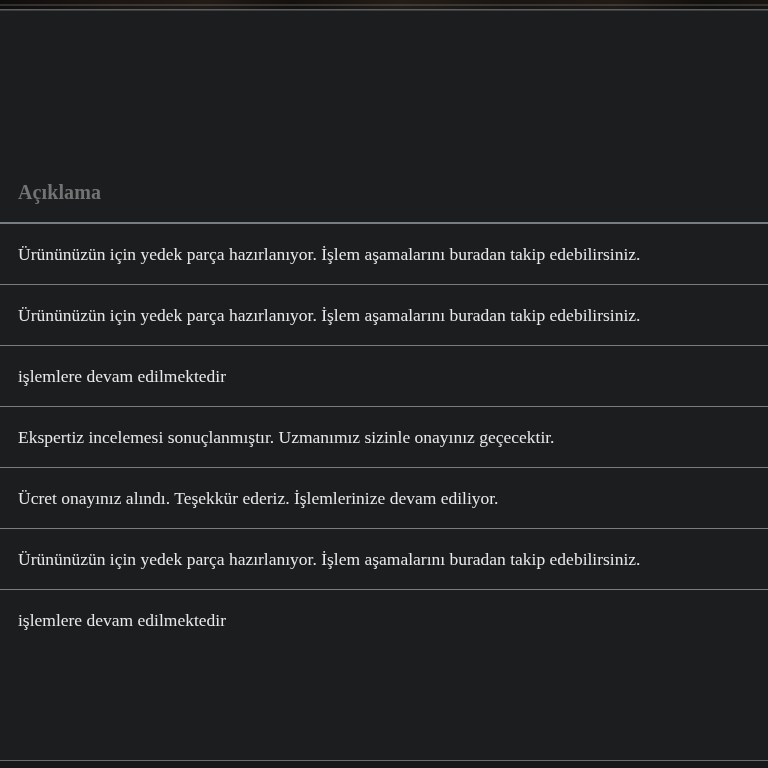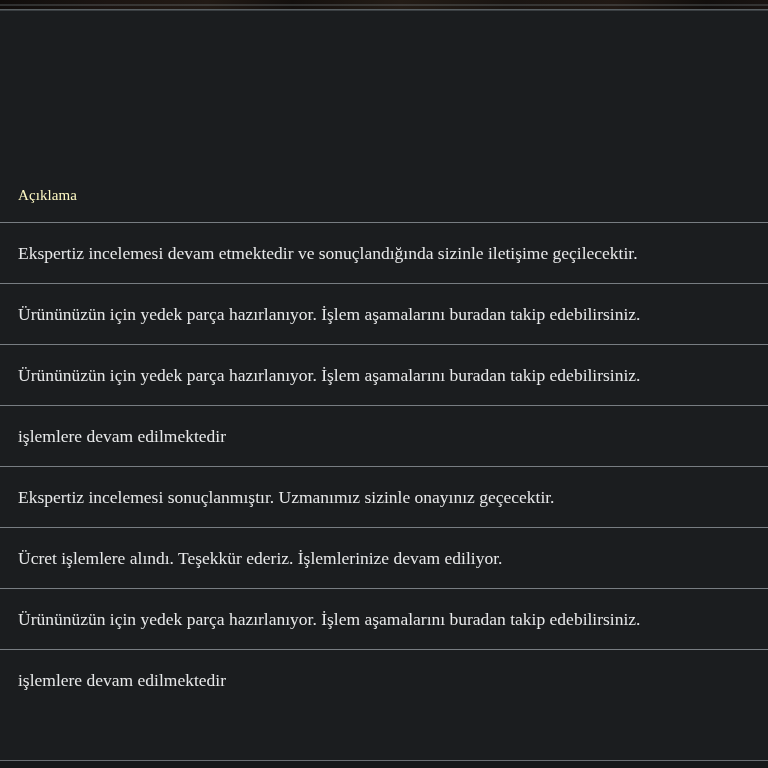--- a/index.html
+++ b/index.html
@@ -72,23 +72,23 @@
   }
 
   .thead {
     height: 211px;
     position: relative;
   }
   .thead-label {
     position: absolute;
     left: 18px;
     bottom: 18px;
-    font-size: 15px;
-    font-weight: normal;
-    color: #fef9c3;
+    font-size: 20px;
+    font-weight: bold;
+    color: #737373;
     letter-spacing: .1px;
     white-space: nowrap;
   }
 
   .rule {
     width: 768px;
     height: 1px;
     background: #787d82;
   }
 
@@ -138,23 +138,20 @@
   <div class="topband-rule"></div>
   <div class="topband-rule2"></div>
 
   <div class="table">
 
     <div class="thead">
       <div class="thead-label">Açıklama</div>
     </div>
     <div class="rule"></div>
 
-    <div class="row">
-      <div class="row-text">Ekspertiz incelemesi devam etmektedir ve sonuçlandığında sizinle iletişime geçilecektir.</div>
-    </div>
     <div class="rule"></div>
 
     <div class="row">
       <div class="row-text">Ürününüzün için yedek parça hazırlanıyor. İşlem aşamalarını buradan takip edebilirsiniz.</div>
     </div>
     <div class="rule"></div>
 
     <div class="row">
       <div class="row-text">Ürününüzün için yedek parça hazırlanıyor. İşlem aşamalarını buradan takip edebilirsiniz.</div>
     </div>
@@ -164,21 +161,21 @@
       <div class="row-text">işlemlere devam edilmektedir</div>
     </div>
     <div class="rule"></div>
 
     <div class="row">
       <div class="row-text">Ekspertiz incelemesi sonuçlanmıştır. Uzmanımız sizinle onayınız geçecektir.</div>
     </div>
     <div class="rule"></div>
 
     <div class="row">
-      <div class="row-text">Ücret işlemlere alındı. Teşekkür ederiz. İşlemlerinize devam ediliyor.</div>
+      <div class="row-text">Ücret onayınız alındı. Teşekkür ederiz. İşlemlerinize devam ediliyor.</div>
     </div>
     <div class="rule"></div>
 
     <div class="row">
       <div class="row-text">Ürününüzün için yedek parça hazırlanıyor. İşlem aşamalarını buradan takip edebilirsiniz.</div>
     </div>
     <div class="rule"></div>
 
     <div class="row">
       <div class="row-text">işlemlere devam edilmektedir</div>

